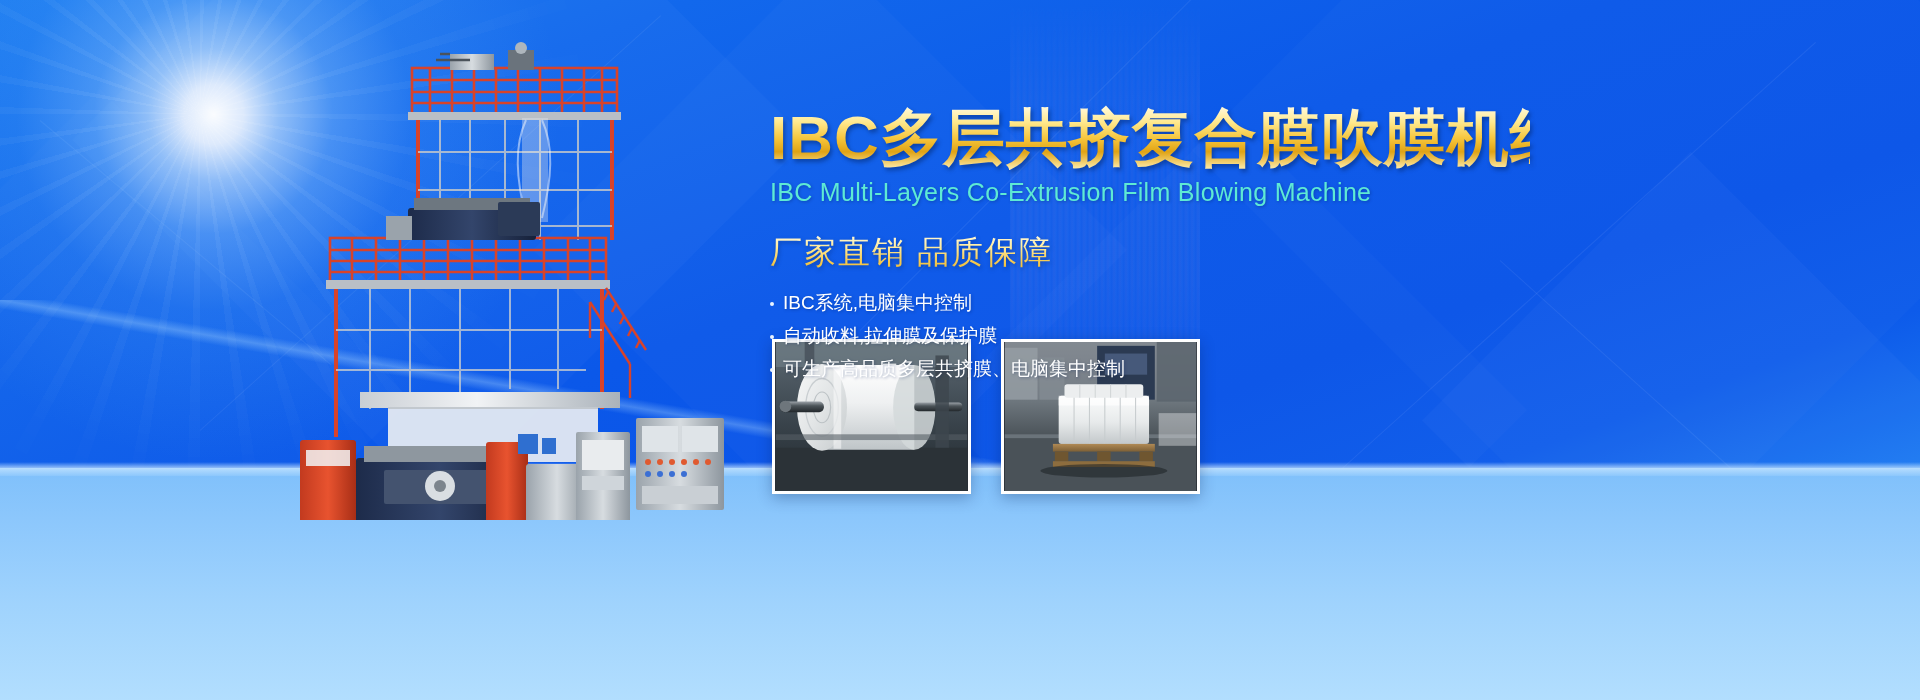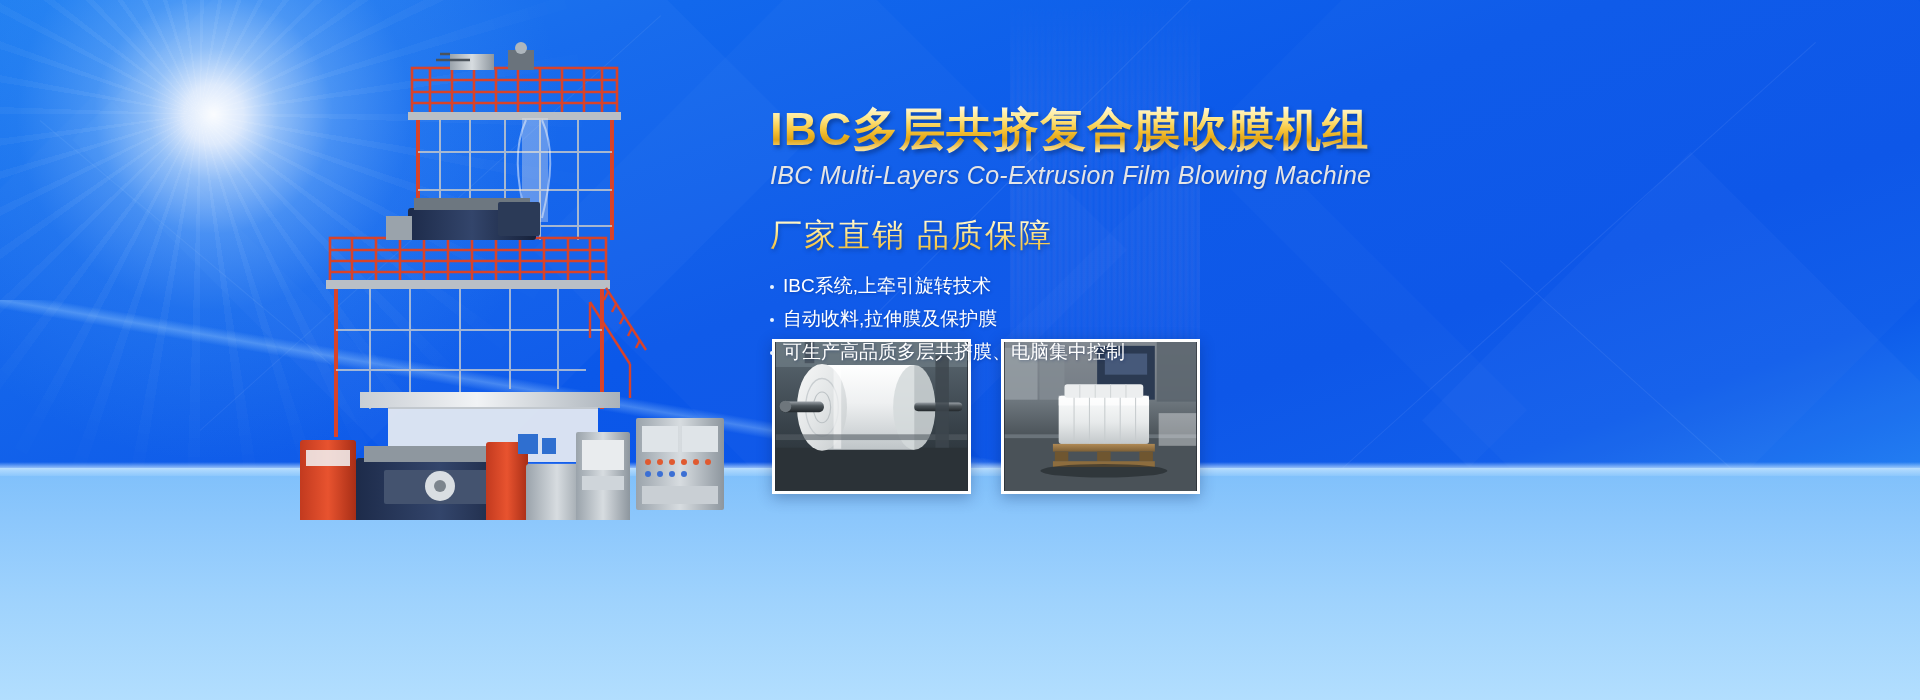--- a/index.html
+++ b/index.html
@@ -79,33 +79,32 @@
       rgba(190,225,255,.09) 4px, rgba(255,255,255,.03) 6px);
     opacity:.75;
     -webkit-mask-image:linear-gradient(180deg, rgba(0,0,0,0) 0%, rgba(0,0,0,.9) 22%, rgba(0,0,0,.95) 60%, rgba(0,0,0,0) 100%);
             mask-image:linear-gradient(180deg, rgba(0,0,0,0) 0%, rgba(0,0,0,.9) 22%, rgba(0,0,0,.95) 60%, rgba(0,0,0,0) 100%);
   }
 
   
   .copy { position:absolute; left:770px; top:105px; width:760px; }
 
   .headline {
-    font-size:46px; font-weight:bold; letter-spacing:1px;
+    font-size:62px; font-weight:bold; letter-spacing:1px;
     line-height:1.05; white-space:nowrap;
     background:linear-gradient(180deg,#fffbe6 0%,#ffe98f 26%,#f6c53b 52%,#e0a315 72%,#fff0b4 100%);
     -webkit-background-clip:text; background-clip:text;
     color:transparent; -webkit-text-fill-color:transparent;
     filter:drop-shadow(2px 3px 2px rgba(0,30,90,.45));
   }
   .subhead {
     margin-top:8px;
-    font-size:25px; color:#e5e5e5; font-weight:400;
+    font-size:25px; color:#5eead4; font-weight:400;
     letter-spacing:.3px; white-space:nowrap;
     text-shadow:1px 1px 3px rgba(0,30,90,.35);
-    font-style:italic;
   }
   .tagline {
     margin-top:24px;
     font-size:32px; font-weight:normal; letter-spacing:2px;
     white-space:nowrap;
     background:linear-gradient(180deg,#fffdf0 0%,#ffeda0 35%,#f7cd57 65%,#eab324 100%);
     -webkit-background-clip:text; background-clip:text;
     color:transparent; -webkit-text-fill-color:transparent;
     filter:drop-shadow(1px 2px 2px rgba(0,30,90,.4));
   }
@@ -381,21 +380,21 @@
     </svg>
   </div>
 
   <div class="copy">
     <div class="headline">IBC多层共挤复合膜吹膜机组</div>
     <div class="subhead">IBC Multi-Layers Co-Extrusion Film Blowing Machine</div>
     <div class="tagline">厂家直销   品质保障</div>
     <ul class="feature-list">
       <li class="feature-item">
         <span class="bullet-dot"></span>
-        <span>IBC系统,上牵引旋转技术</span>
+        <span>IBC系统,电脑集中控制</span>
       </li>
       <li class="feature-item">
         <span class="bullet-dot"></span>
         <span>自动收料,拉伸膜及保护膜</span>
       </li>
       <li class="feature-item">
         <span class="bullet-dot"></span>
         <span>可生产高品质多层共挤膜、电脑集中控制</span>
       </li>
     </ul>

